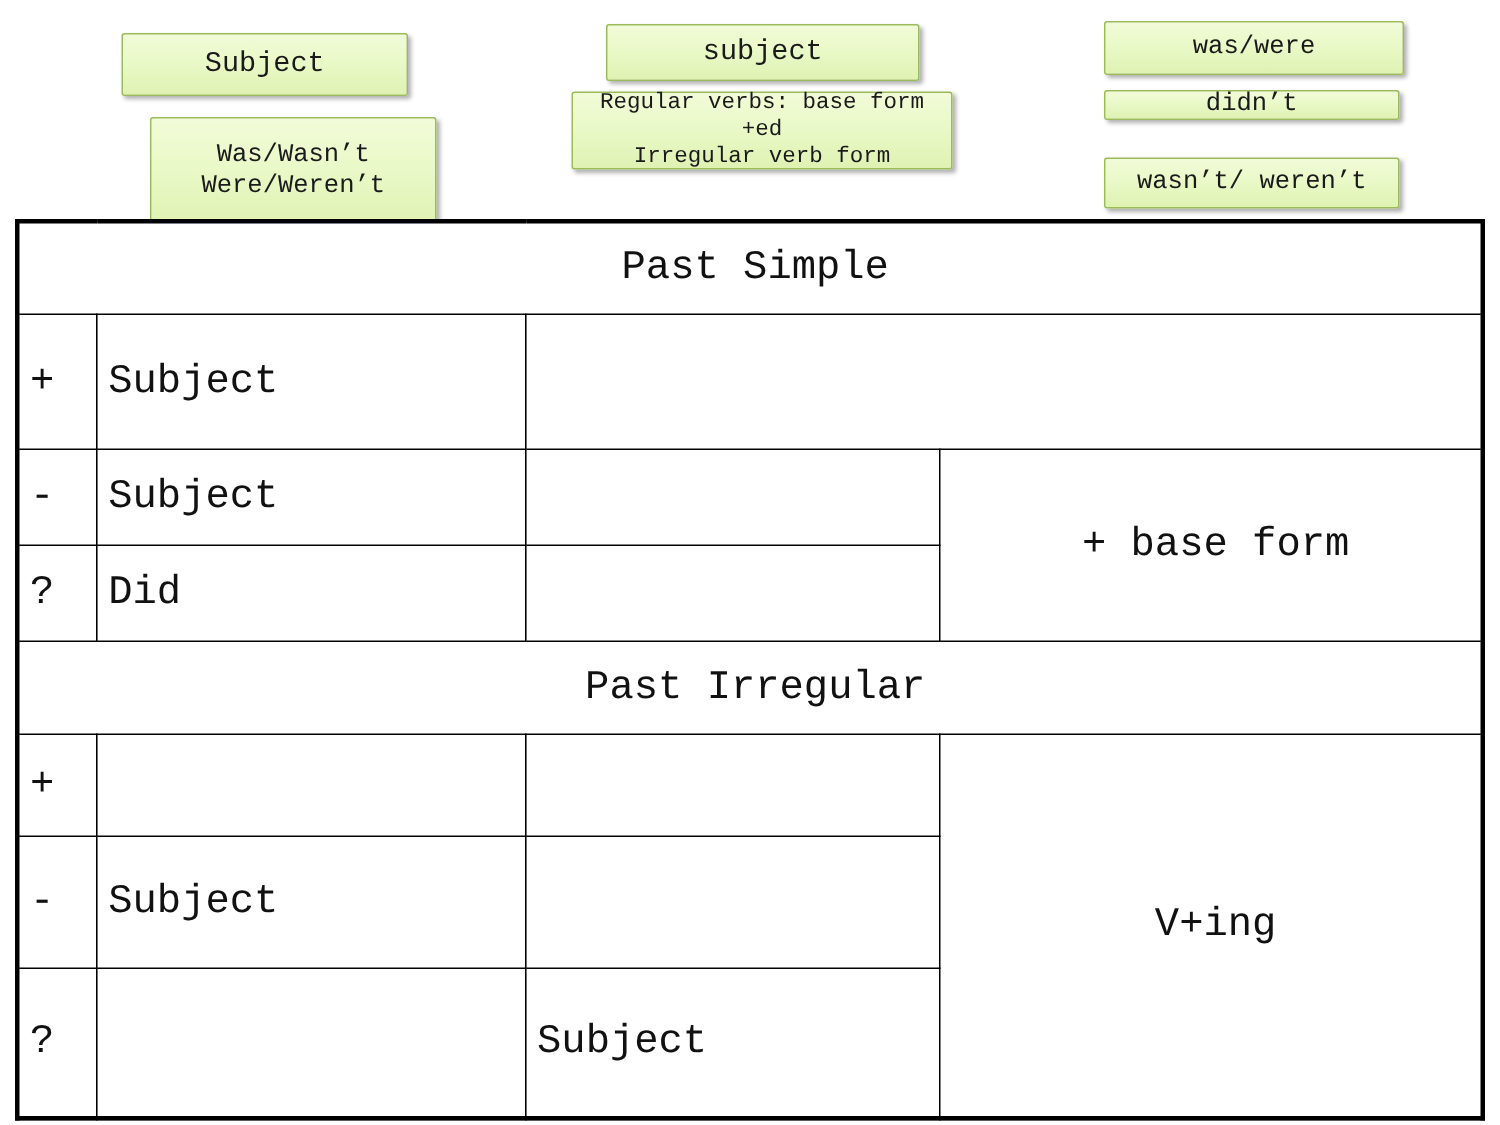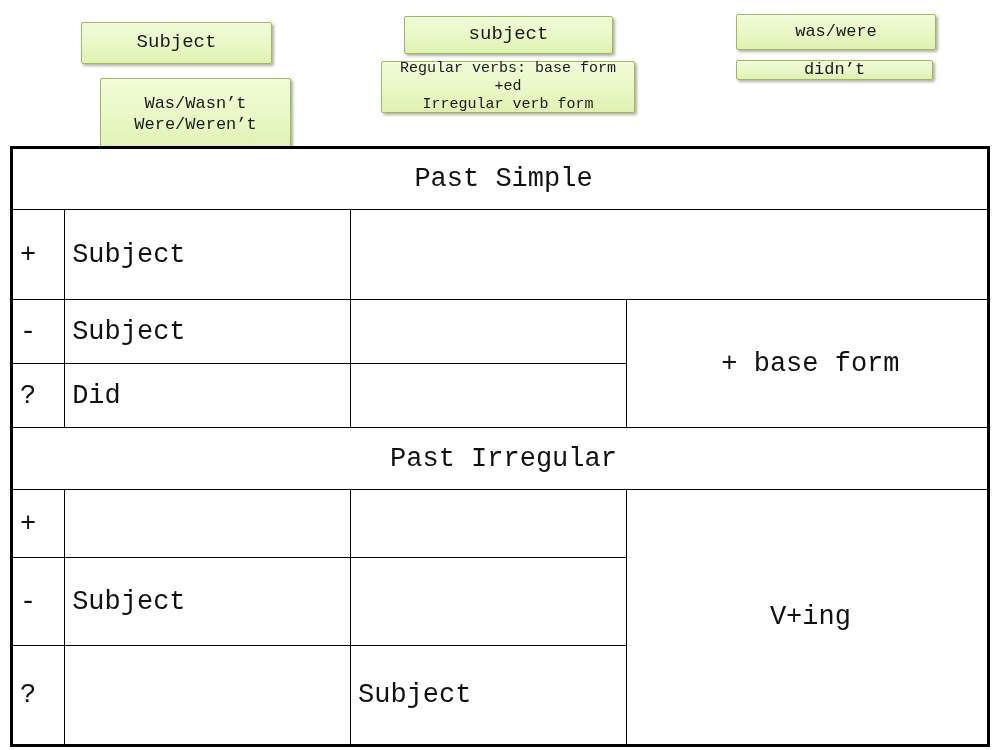--- a/index.html
+++ b/index.html
@@ -136,20 +136,23 @@
   </div>
 
   <div class="chip chip-md" id="chip-was-were">
     <span>was/were</span>
   </div>
 
   <div class="chip chip-md" id="chip-didnt">
     <span>didn’t</span>
   </div>
 
+  <div class="chip chip-md" id="chip-wasnt-werent">
+    <span>wasn’t/ weren’t</span>
+  </div>
 
   <table id="grammar-table">
     <colgroup>
       <col style="width:53px">
       <col style="width:285px">
       <col style="width:275px">
       <col style="width:361px">
     </colgroup>
     <tbody>
 

